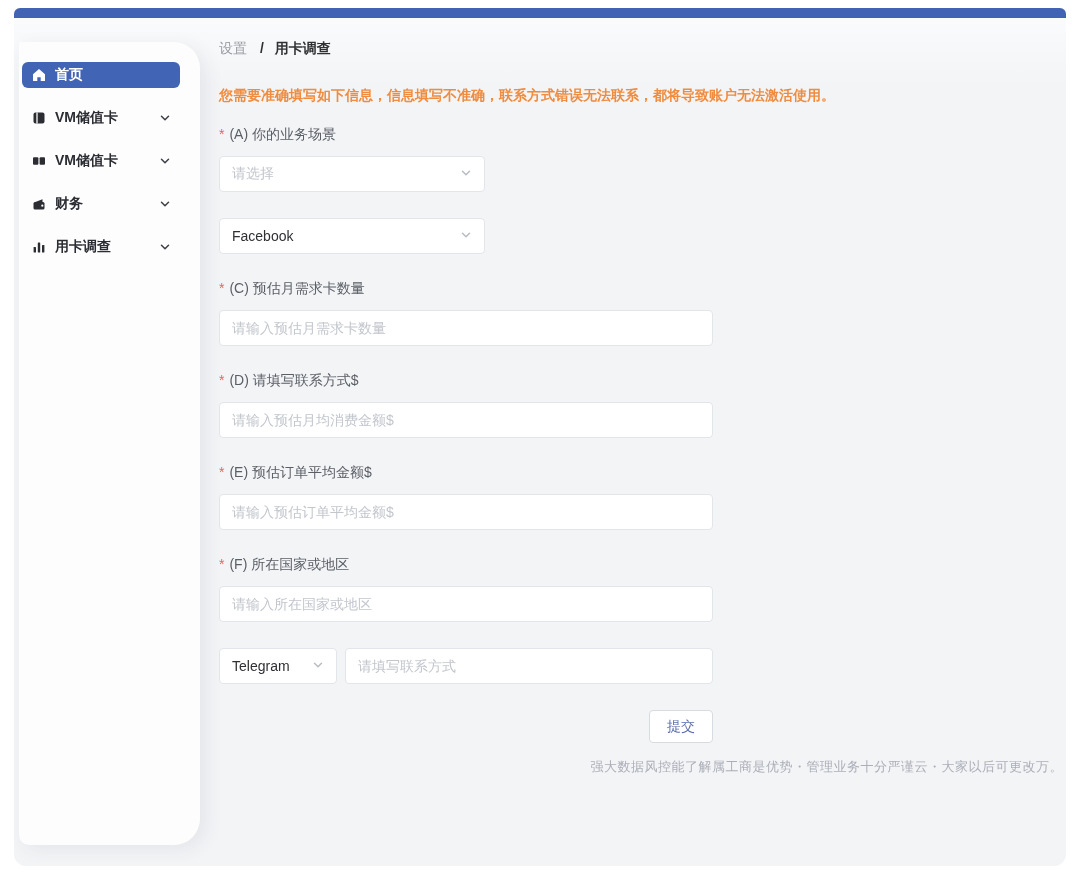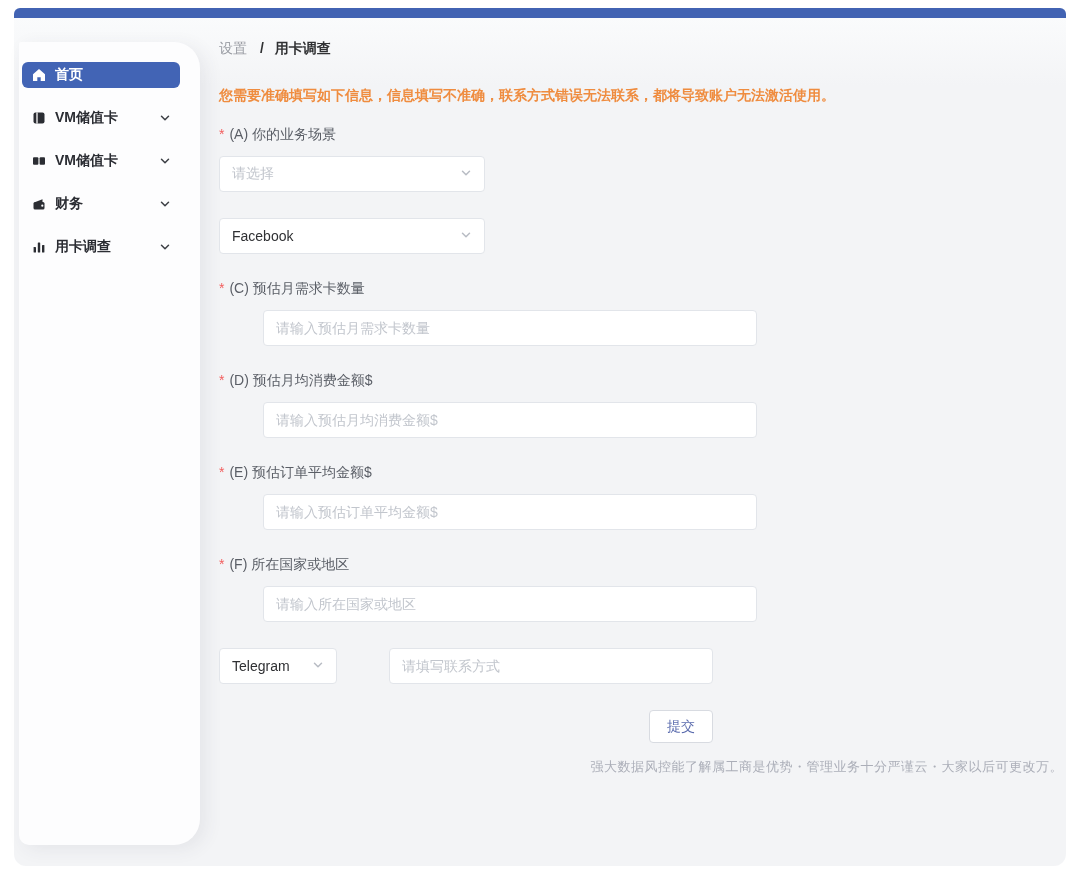--- a/index.html
+++ b/index.html
@@ -40,21 +40,21 @@
   .group { margin-bottom:26px; }
   .f-label { font-size:14px; color:#5a5e66; margin-bottom:12px; }
   .req { color:#f25c5c; margin-right:5px; }
 
   .ctrl { height:36px; background:#ffffff; border:1px solid #e2e5ea; border-radius:4px;
           display:flex; align-items:center; padding:0 12px; font-size:14px; }
   .select { justify-content:space-between; cursor:pointer; }
   .w-select { width:266px; }
   .ph { color:#c2c6cd; }
   .val { color:#2f3033; font-weight:500; }
-  input.ctrl { width:494px; color:#2f3033; outline:none; display:block;margin-left:44px; }
+  input.ctrl { width:494px; color:#2f3033; outline:none; display:block; }
   input.ctrl::placeholder { color:#c2c6cd; }
   .g-row { display:flex; gap:8px; width:494px; }
   .g-select { width:118px; flex:none; }
   .g-input { flex:1; width:auto; }
 
   .submit-row { width:494px; display:flex; justify-content:flex-end; margin-top:21px; }
   .submit-btn { width:64px; height:33px; background:#ffffff; border:1px solid #d8dbe1;
                 border-radius:4px; color:#5b6cae; font-size:14px; cursor:pointer;
                 font-family:inherit; }
 
@@ -186,21 +186,21 @@
 
         <div class="group">
           <div class="f-label">
             <span class="req">*</span><span>(C) 预估月需求卡数量</span>
           </div>
           <input class="ctrl" type="text" placeholder="请输入预估月需求卡数量" style="">
         </div>
 
         <div class="group">
           <div class="f-label">
-            <span class="req">*</span><span>(D) 预估月均消费金额$</span>
+            <span class="req">*</span><span>(D) 请填写联系方式$</span>
           </div>
           <input class="ctrl" type="text" placeholder="请输入预估月均消费金额$" style="">
         </div>
 
         <div class="group">
           <div class="f-label">
             <span class="req">*</span><span>(E) 预估订单平均金额$</span>
           </div>
           <input class="ctrl" type="text" placeholder="请输入预估订单平均金额$" style="">
         </div>

